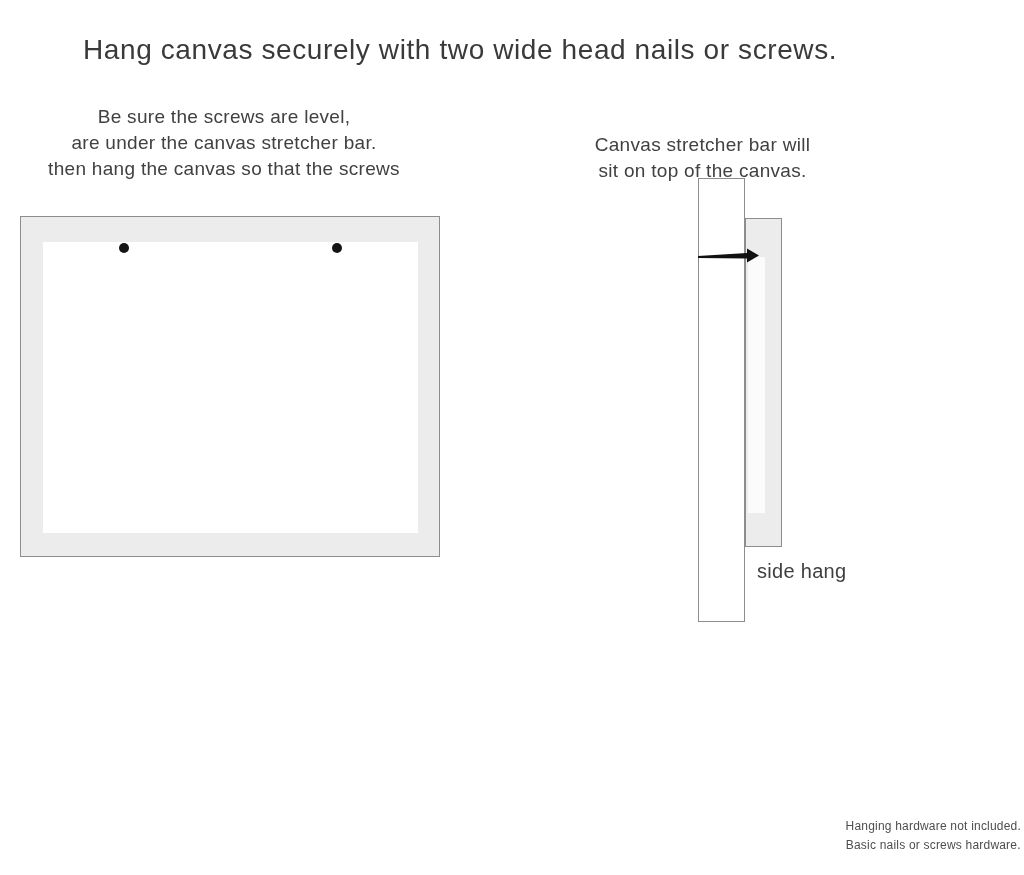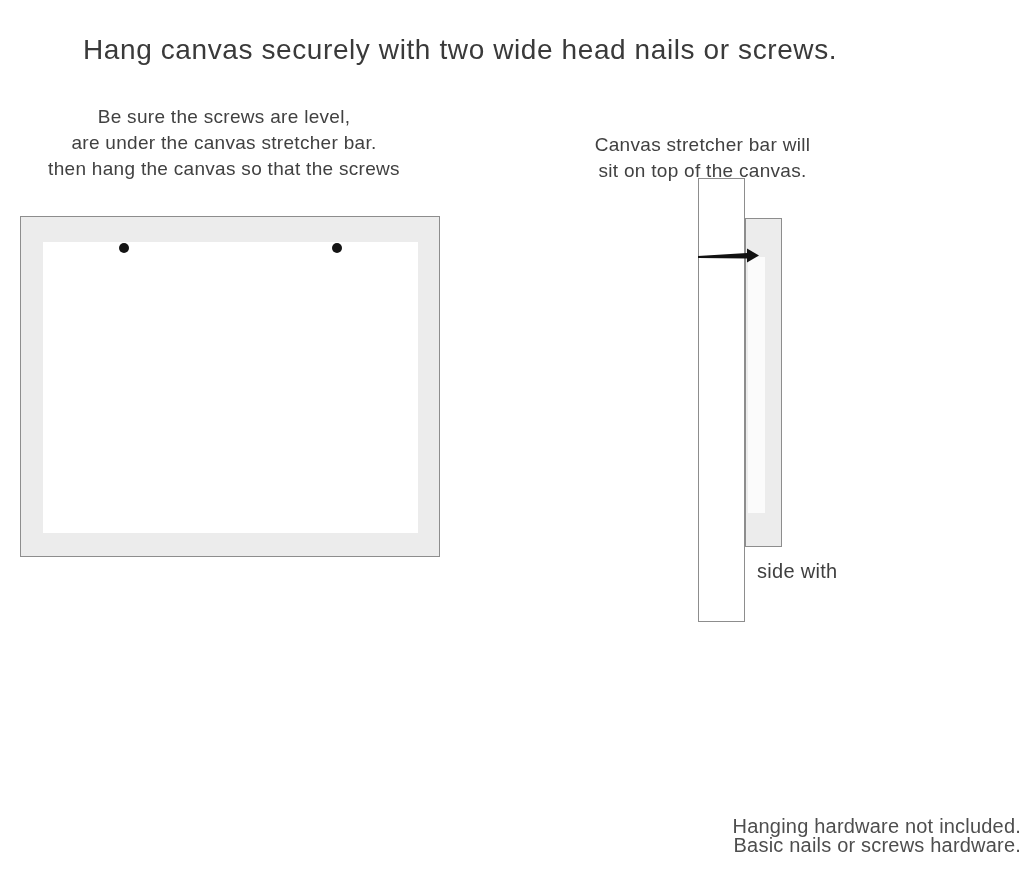--- a/index.html
+++ b/index.html
@@ -100,22 +100,22 @@
   .nail-svg {
     position: absolute;
     left: 690px; top: 244px;
     width: 90px; height: 25px;
     z-index: 3;
   }
 
   .footer-note {
     position: absolute;
     right: 16px; top: 817px;
-    text-align: right;
-    font-size: 20px;
+    text-align: center;
+    font-size: 12px;
     line-height: 19px;
     letter-spacing: 0.2px;
     color: #4e4e4e;
   }
   .footer-note span { display: block; }
 </style>
 </head>
 <body>
 
 <div id="stage">
@@ -139,20 +139,20 @@
     <div class="nail-dot right" style="left:311px; top:26px;"></div>
   </div>
 
   <div class="side-canvas">
     <div class="side-canvas-inner"></div>
   </div>
   <div class="side-bar"></div>
   <svg class="nail-svg" viewBox="0 0 90 25" aria-hidden="true">
     <polygon points="8,12 57,9 57,4.5 69,11.5 57,18.5 57,14.5 8,14" fill="#111111"></polygon>
   </svg>
-  <div class="view-label side-label">side with</div>
+  <div class="view-label side-label">side hang</div>
 
   <div class="footer-note">
     <span>Hanging hardware not included.</span>
     <span>Basic nails or screws hardware.</span>
   </div>
 
 </div>
 
 </body></html>

